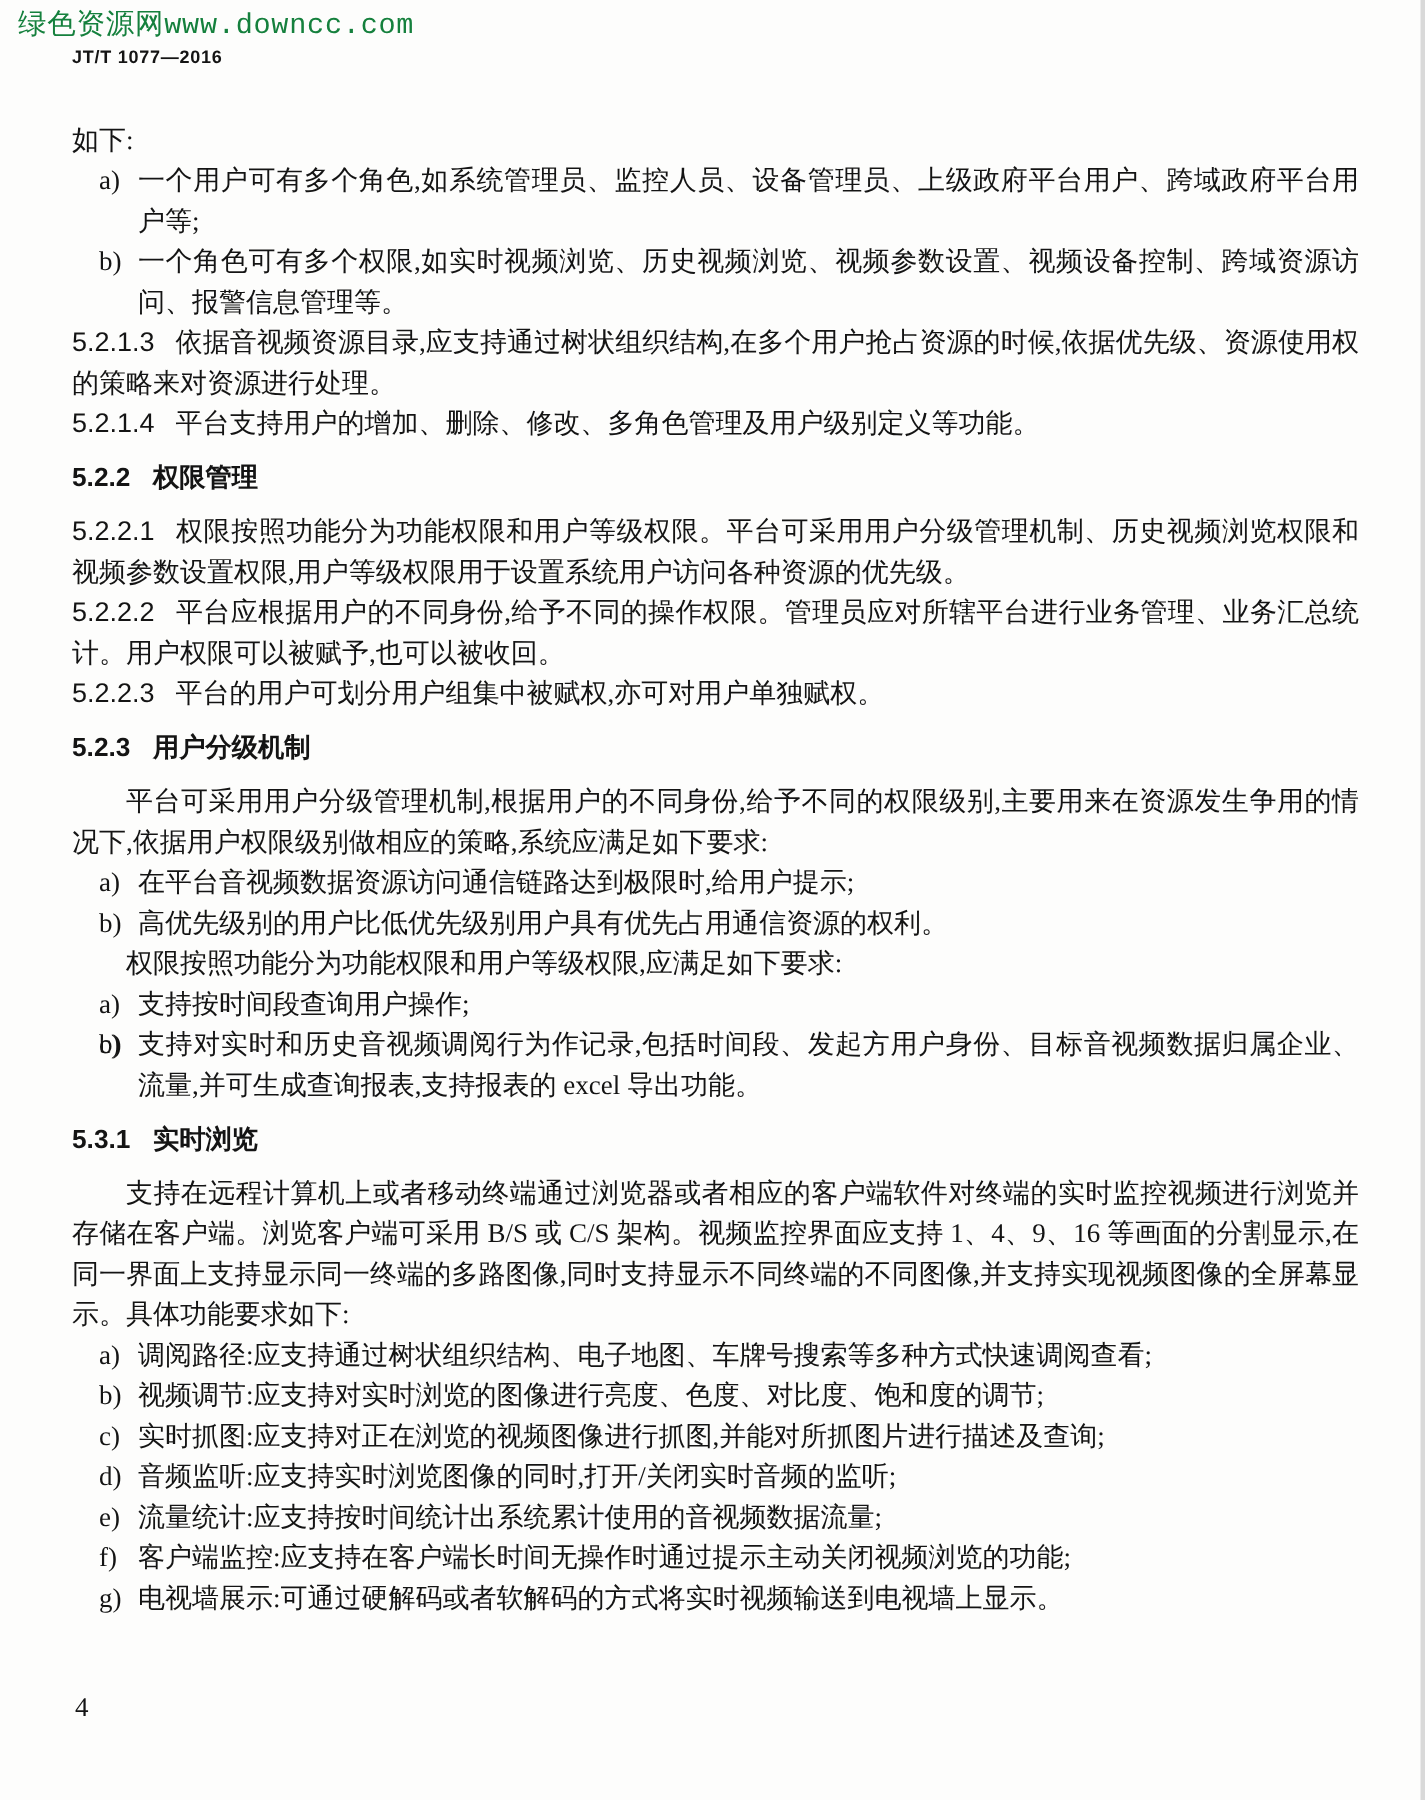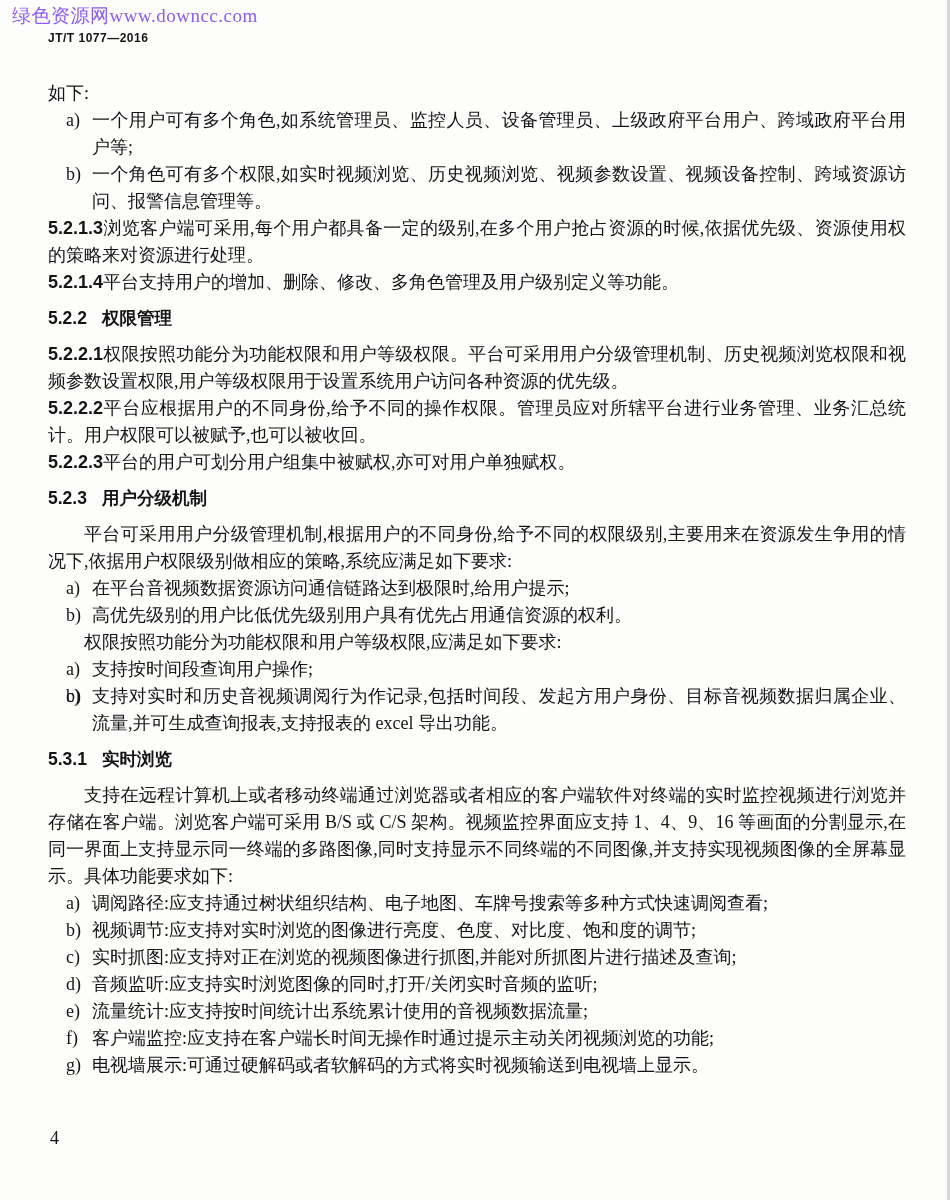--- a/index.html
+++ b/index.html
@@ -43,21 +43,22 @@
     font-size: 18px;
     line-height: 27px;
     text-align: justify;
   }
   .content p, .content .list-item { margin: 0; }
   .plain { margin: 0; }
   .para { text-indent: 2em; margin: 0; }
   .clause { margin: 0; }
   .clause-num {
     font-family: "Liberation Sans", sans-serif;
-    font-weight: bold;
+    font-weight: normal;
+    margin-right: 14px;
     white-space: nowrap;
   }
   .list-item {
     position: relative;
     padding-left: 44px;
     box-sizing: border-box;
   }
   .item-label {
     position: absolute;
     left: 18px;
@@ -76,27 +77,27 @@
     left: 50px;
     top: 1128px;
     font-size: 18px;
     font-family: "Liberation Serif", serif;
   }
 </style>
 </head>
 <body>
 
 <div class="page">
-  <div class="watermark" style="color: #8b5cf6;">绿色资源网www.downcc.com</div>
+  <div class="watermark" style="color: #15803d; font-family: Liberation Mono, monospace;">绿色资源网www.downcc.com</div>
   <div class="doc-number">JT/T 1077—2016</div>
   <div class="content" id="content">
       <p class="plain">如下:</p>
       <div class="list-item"><span class="item-label">a)</span><span class="item-text">一个用户可有多个角色,如系统管理员、监控人员、设备管理员、上级政府平台用户、跨域政府平台用户等;</span></div>
       <div class="list-item"><span class="item-label">b)</span><span class="item-text">一个角色可有多个权限,如实时视频浏览、历史视频浏览、视频参数设置、视频设备控制、跨域资源访问、报警信息管理等。</span></div>
-      <p class="clause"><span class="clause-num">5.2.1.3</span><span class="clause-text">浏览客户端可采用,每个用户都具备一定的级别,在多个用户抢占资源的时候,依据优先级、资源使用权的策略来对资源进行处理。</span></p>
+      <p class="clause"><span class="clause-num">5.2.1.3</span><span class="clause-text">依据音视频资源目录,应支持通过树状组织结构,在多个用户抢占资源的时候,依据优先级、资源使用权的策略来对资源进行处理。</span></p>
       <p class="clause"><span class="clause-num">5.2.1.4</span><span class="clause-text">平台支持用户的增加、删除、修改、多角色管理及用户级别定义等功能。</span></p>
       <div class="heading"><span class="h-num">5.2.2</span><span class="h-title">权限管理</span></div>
       <p class="clause"><span class="clause-num">5.2.2.1</span><span class="clause-text">权限按照功能分为功能权限和用户等级权限。平台可采用用户分级管理机制、历史视频浏览权限和视频参数设置权限,用户等级权限用于设置系统用户访问各种资源的优先级。</span></p>
       <p class="clause"><span class="clause-num">5.2.2.2</span><span class="clause-text">平台应根据用户的不同身份,给予不同的操作权限。管理员应对所辖平台进行业务管理、业务汇总统计。用户权限可以被赋予,也可以被收回。</span></p>
       <p class="clause"><span class="clause-num">5.2.2.3</span><span class="clause-text">平台的用户可划分用户组集中被赋权,亦可对用户单独赋权。</span></p>
       <div class="heading"><span class="h-num">5.2.3</span><span class="h-title">用户分级机制</span></div>
       <p class="para">平台可采用用户分级管理机制,根据用户的不同身份,给予不同的权限级别,主要用来在资源发生争用的情况下,依据用户权限级别做相应的策略,系统应满足如下要求:</p>
       <div class="list-item"><span class="item-label">a)</span><span class="item-text">在平台音视频数据资源访问通信链路达到极限时,给用户提示;</span></div>
       <div class="list-item"><span class="item-label">b)</span><span class="item-text">高优先级别的用户比低优先级别用户具有优先占用通信资源的权利。</span></div>
       <p class="para">权限按照功能分为功能权限和用户等级权限,应满足如下要求:</p>

